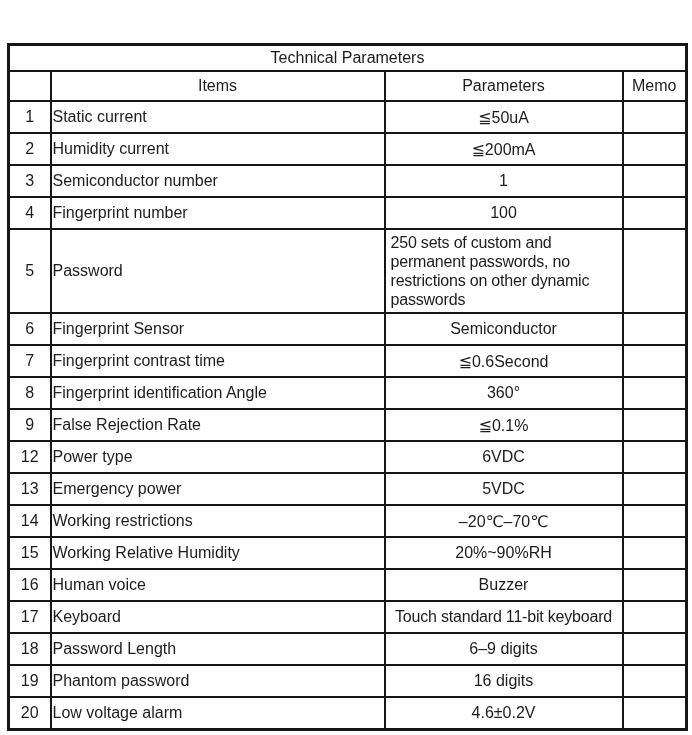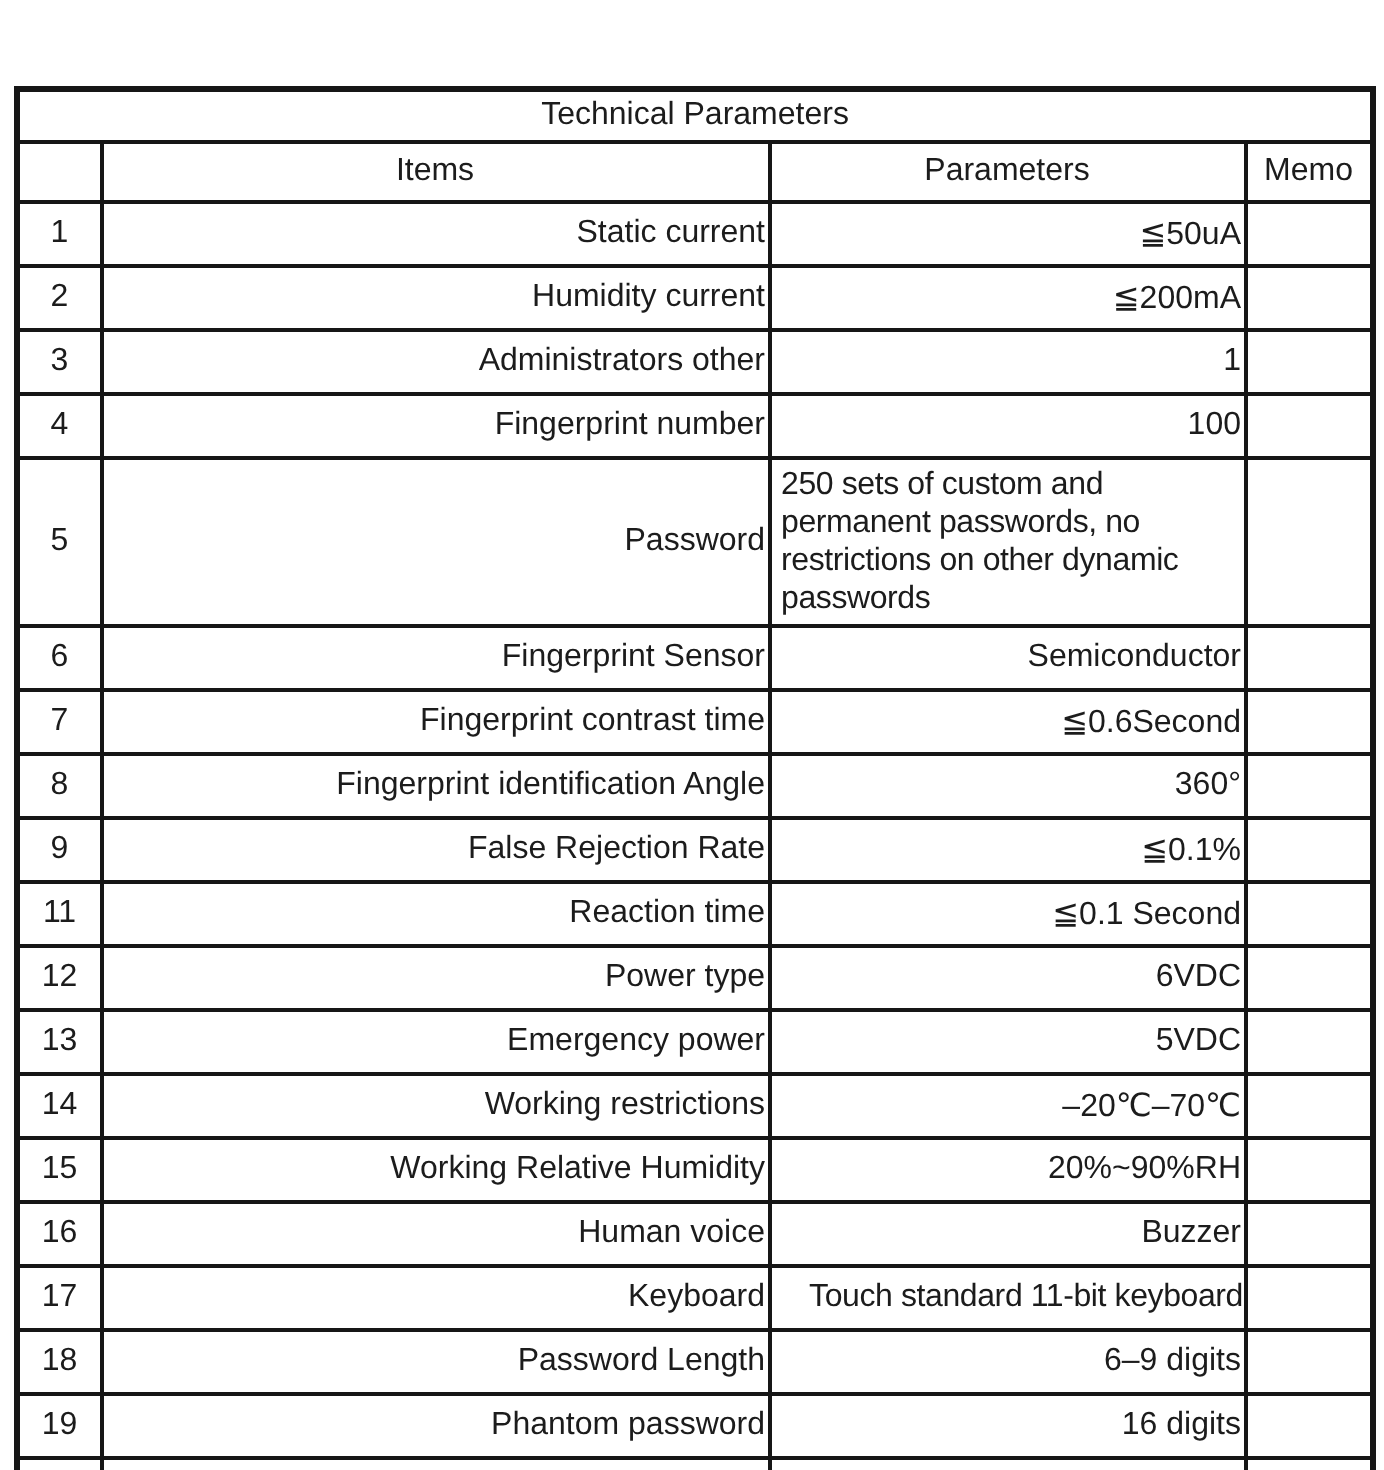--- a/index.html
+++ b/index.html
@@ -37,22 +37,22 @@
   }
   .header-row td {
     height: 26px;
     text-align: center;
     border-radius: 11px;
   }
   tr.data-row td {
     height: 28px;
   }
   .col-num  { text-align: center; }
-  .col-item { text-align: right; }
-  .col-param { text-align: right; }
+  .col-item { text-align: left; }
+  .col-param { text-align: center; }
   .col-memo { }
   
   .param-tight {
     font-size: 15px;
     padding: 0;
     letter-spacing: -0.2px;
   }
   
   .param-multiline {
     text-align: left;
@@ -91,21 +91,21 @@
           <td class="col-memo"></td>
         </tr>
         <tr class="data-row">
           <td class="col-num">2</td>
           <td class="col-item">Humidity current</td>
           <td class="col-param">≦200mA</td>
           <td class="col-memo"></td>
         </tr>
         <tr class="data-row">
           <td class="col-num">3</td>
-          <td class="col-item">Administrators other</td>
+          <td class="col-item">Semiconductor number</td>
           <td class="col-param">1</td>
           <td class="col-memo"></td>
         </tr>
         <tr class="data-row">
           <td class="col-num">4</td>
           <td class="col-item">Fingerprint number</td>
           <td class="col-param">100</td>
           <td class="col-memo"></td>
         </tr>
         <tr class="data-row">
@@ -129,26 +129,20 @@
         <tr class="data-row">
           <td class="col-num">8</td>
           <td class="col-item">Fingerprint identification Angle</td>
           <td class="col-param">360°</td>
           <td class="col-memo"></td>
         </tr>
         <tr class="data-row">
           <td class="col-num">9</td>
           <td class="col-item">False Rejection Rate</td>
           <td class="col-param">≦0.1%</td>
-          <td class="col-memo"></td>
-        </tr>
-        <tr class="data-row">
-          <td class="col-num">11</td>
-          <td class="col-item">Reaction time</td>
-          <td class="col-param">≦0.1 Second</td>
           <td class="col-memo"></td>
         </tr>
         <tr class="data-row">
           <td class="col-num">12</td>
           <td class="col-item">Power type</td>
           <td class="col-param">6VDC</td>
           <td class="col-memo"></td>
         </tr>
         <tr class="data-row">
           <td class="col-num">13</td>

